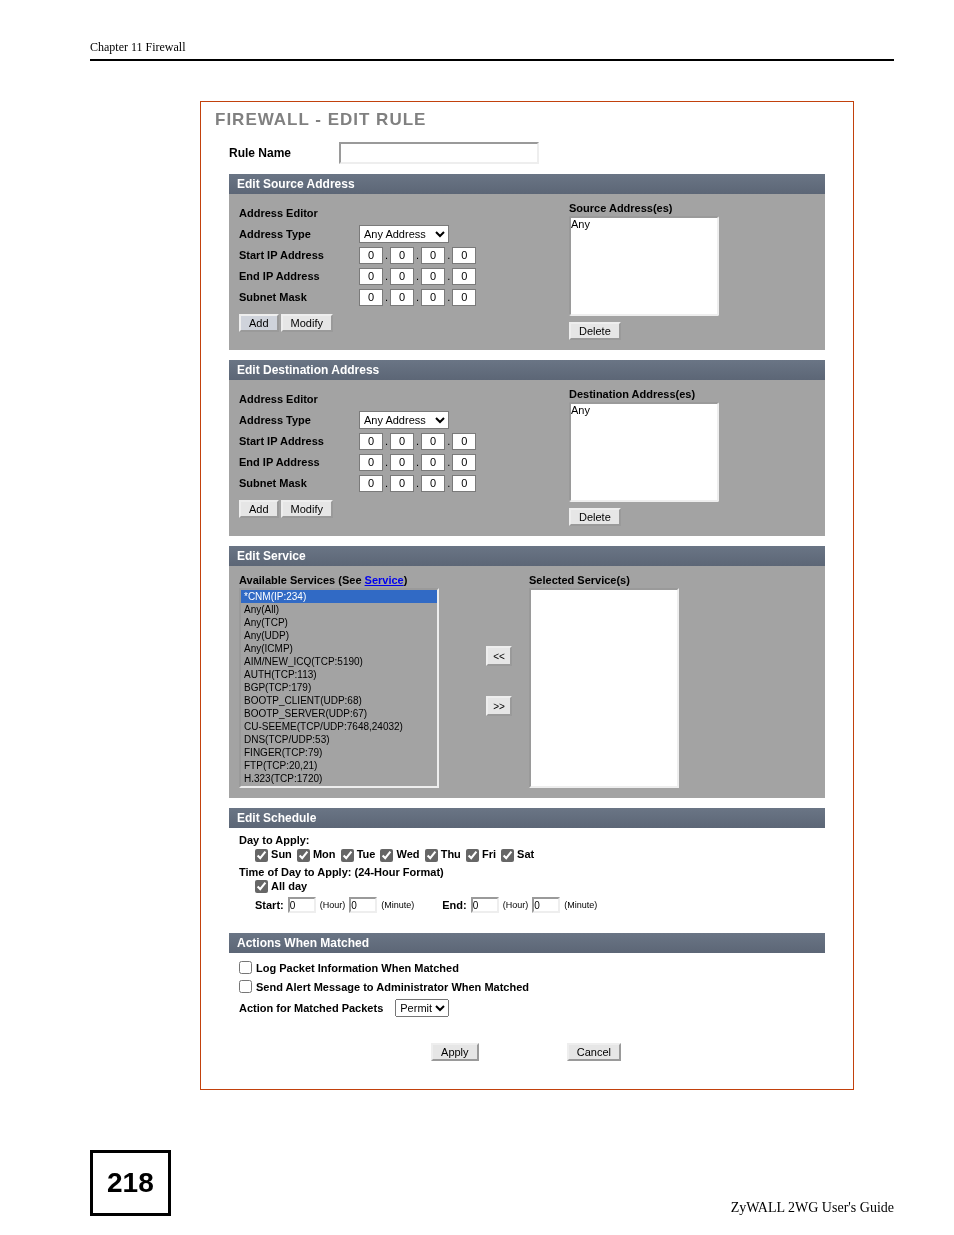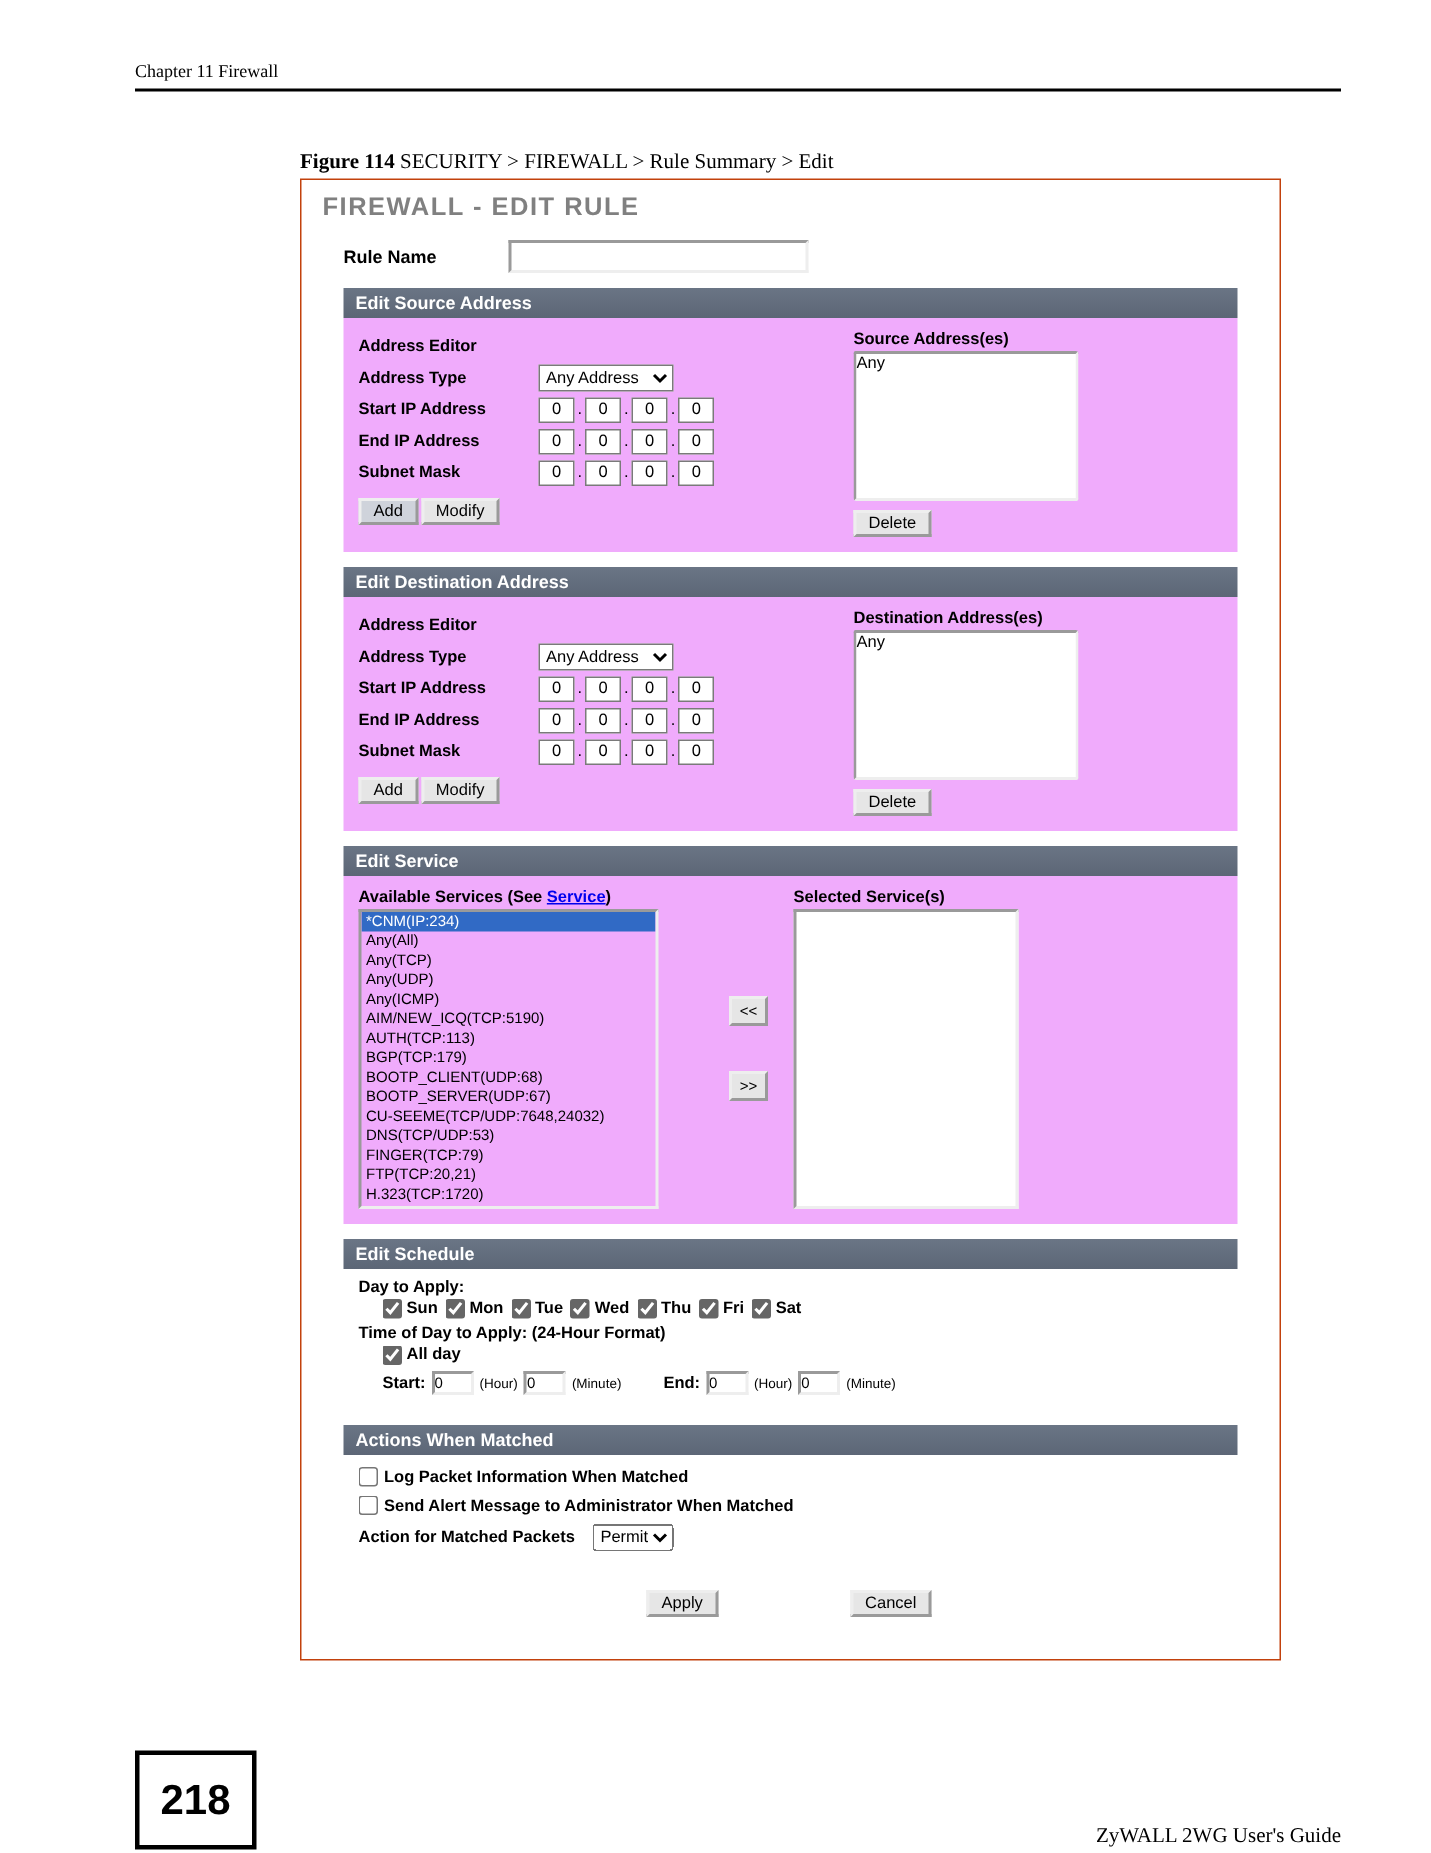--- a/index.html
+++ b/index.html
@@ -8,21 +8,21 @@
   .figwrap { margin-left: 110px; margin-right: 40px; }
   .caption { font-size: 14px; margin-bottom: 2px; }
   .caption b { font-weight: bold; }
   .screenshot { border: 1px solid #c2410c; background: #fff; font-family: Verdana, Arial, sans-serif; font-size: 11px; }
   .panel-title { color: #808080; font-weight: bold; font-size: 17px; letter-spacing: 1px; padding: 8px 14px 2px 14px; font-family: Arial, sans-serif; }
   .inner { padding: 10px 28px 18px 28px; }
   .rulename-row { display: flex; align-items: center; }
   .rulename-lbl { font-weight: bold; font-size: 12px; width: 110px; }
   .rulename-in { width: 200px; height: 22px; border: 2px inset #eee; }
   .bar { background: linear-gradient(#6a7585,#5c6676); color: #fff; font-weight: bold; font-size: 12px; padding: 3px 8px; margin-top: 10px; }
-  .section-body { background: #f0abfc; padding: 8px 10px 10px 10px; }
+  .section-body { background: #a3a3a3; padding: 8px 10px 10px 10px; }
   .addr-grid { display: flex; }
   .addr-left { width: 330px; }
   .addr-right { flex: 1; }
   .addr-row { display: flex; align-items: center; height: 20px; margin: 1px 0; }
   .addr-lbl { font-weight: bold; font-size: 11px; width: 120px; }
   .sel { font-size: 11px; width: 90px; height: 18px; background: #fff; border: 1px solid #7a7a7a; }
   .ipcell { width: 24px; height: 17px; font-size: 11px; text-align: center; border: 1px solid #7a7a7a; padding: 0; }
   .dot { padding: 0 2px; }
   .btn { font-size: 11px; padding: 1px 8px; margin-right: 2px; background: #e6e6e6; border: 2px outset #eee; cursor: pointer; }
   .btn-add { background: #cfd3db; }
@@ -57,21 +57,20 @@
   .footer { display: flex; justify-content: space-between; align-items: flex-end; margin-top: 60px; }
   .pgbox { border: 3px solid #000; padding: 14px 14px; font-size: 28px; font-weight: bold; font-family: Arial, sans-serif; }
   .guide { font-size: 14px; }
 </style>
 </head>
 <body>
 
 <div class="chapter-head">Chapter 11 Firewall</div>
 
 <div class="figwrap">
-  <div class="caption"><b>Figure 114</b><span>   SECURITY &gt; FIREWALL &gt; Rule Summary &gt; Edit</span></div>
 
   <div class="screenshot">
     <div class="panel-title">FIREWALL - EDIT RULE</div>
     <div class="inner">
       <div class="rulename-row">
         <div class="rulename-lbl">Rule Name</div>
         <input class="rulename-in" value="" style="">
       </div>
 
       <div class="bar">Edit Source Address</div>

